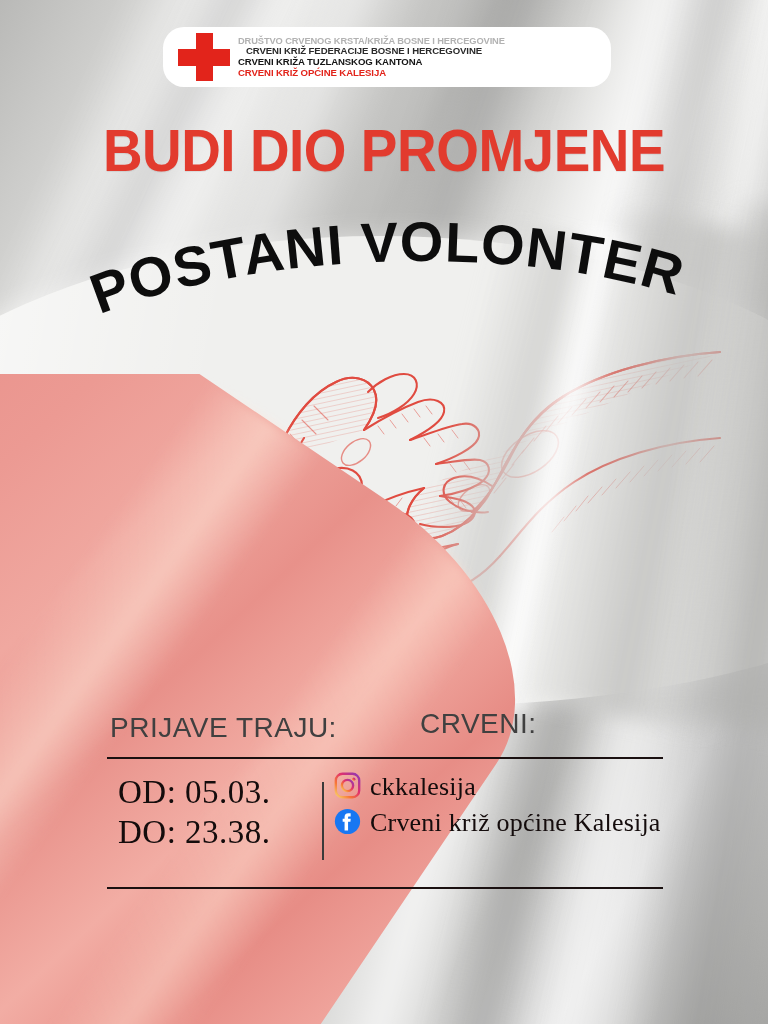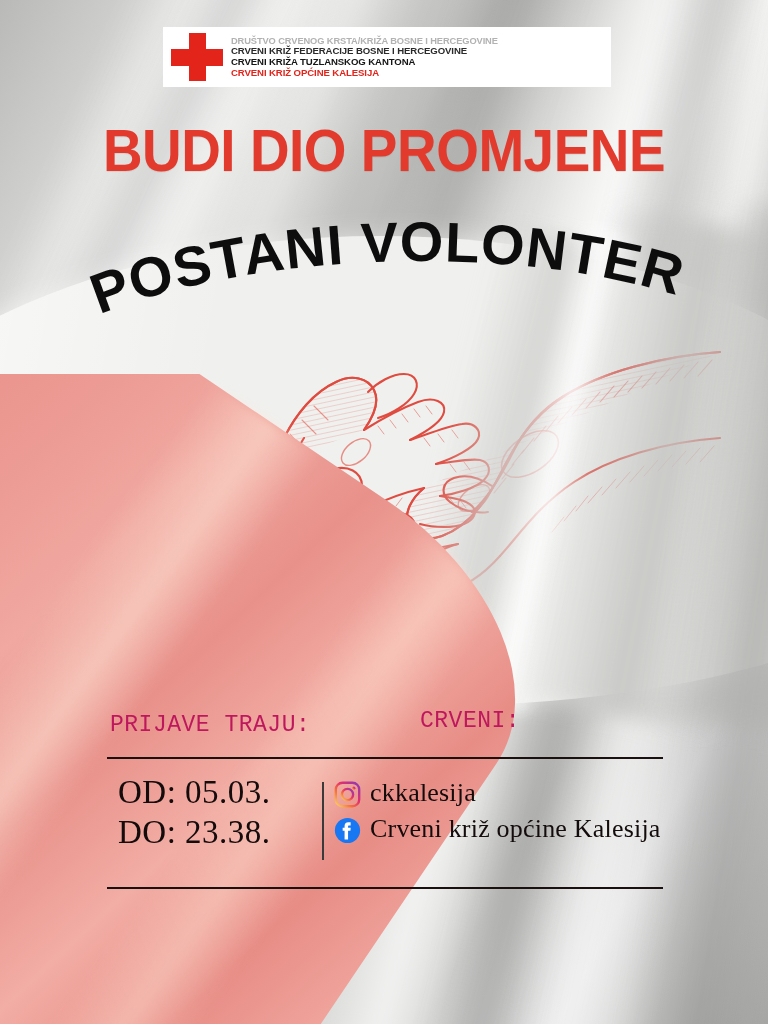--- a/index.html
+++ b/index.html
@@ -93,31 +93,32 @@
                rgba(255,255,255,0) 68%,rgba(255,223,208,.45) 76%,rgba(255,255,255,0) 84%);
     filter:blur(5px);
   }
 
   
   .logo-banner{
     position:absolute;left:163px;top:27px;
     width:448px;height:60px;
     background:#fff;
     display:flex;align-items:center;
-    padding:0 4px;
+    padding:0 11px;
     box-sizing:border-box;
+    border-radius:21px;
   }
   .cross{position:relative;width:52px;height:48px;flex:0 0 52px;margin-left:4px;}
   .cross .bar{position:absolute;background:#e2241b;}
   .cross .h{left:0;top:15.5px;width:52px;height:17px;}
   .cross .v{left:17.5px;top:0;width:17px;height:48px;}
   .logo-lines{margin-left:8px;line-height:1.13;}
   .ll{font-weight:700;letter-spacing:-0.1px;white-space:nowrap;}
   .ll1{font-size:9.3px;color:#b2b2b2;}
-  .ll2{font-size:9.6px;color:#2a2a2a;}
+  .ll2{font-size:9.6px;color:#2a2a2a;margin-left:8px;}
   .ll3{font-size:9.6px;color:#141414;}
   .ll4{font-size:9.6px;color:#e2241b;}
 
   
   .headline{
     position:absolute;left:0;right:0;top:117px;
     text-align:center;
     font-size:59px;
     font-weight:700;
     letter-spacing:-0.5px;
@@ -140,44 +141,44 @@
   .hands svg{width:100%;height:100%;}
 
   
   .rule{position:absolute;background:#1a1010;height:2px;}
   .rule-top{left:107px;top:757px;width:556px;}
   .rule-bot{left:107px;top:887px;width:556px;}
   .vdiv{position:absolute;left:322px;top:782px;width:2px;height:78px;background:#3a3a3a;}
 
   .hdr{
     position:absolute;
-    font-family:Liberation Mono, monospace;
-    font-size:23px;
-    color:#be185d;
+    font-family:Liberation Sans, sans-serif;
+    font-size:28px;
+    color:#404040;
     letter-spacing:.5px;
     white-space:nowrap;
   }
   .hdr-prijave{left:110px;top:712px;}
   .hdr-kontakt{left:420px;top:708px;}
 
   .dates{
     position:absolute;left:118px;top:772px;
     font-family:"Liberation Serif",serif;
     font-size:33px;color:#140c0c;
     line-height:1.22;
     letter-spacing:.5px;
     white-space:nowrap;
   }
 
   .contacts{
     position:absolute;left:334px;top:772px;
     font-family:"Liberation Serif",serif;
     font-size:26px;color:#140c0c;
   }
-  .crow{display:flex;align-items:flex-end;height:36px;white-space:nowrap;font-family:Liberation Serif, serif;}
+  .crow{display:flex;align-items:flex-start;height:36px;white-space:nowrap;font-family:Liberation Serif, serif;}
   .crow .ctext{margin-left:9px;letter-spacing:.2px;}
   .ico{width:27px;height:27px;flex:0 0 27px;position:relative;}
   .ico svg{display:block;width:27px;height:27px;}
 </style>
 </head>
 <body>
 
 <div id="poster">
 
   <div class="bg-base"></div>

